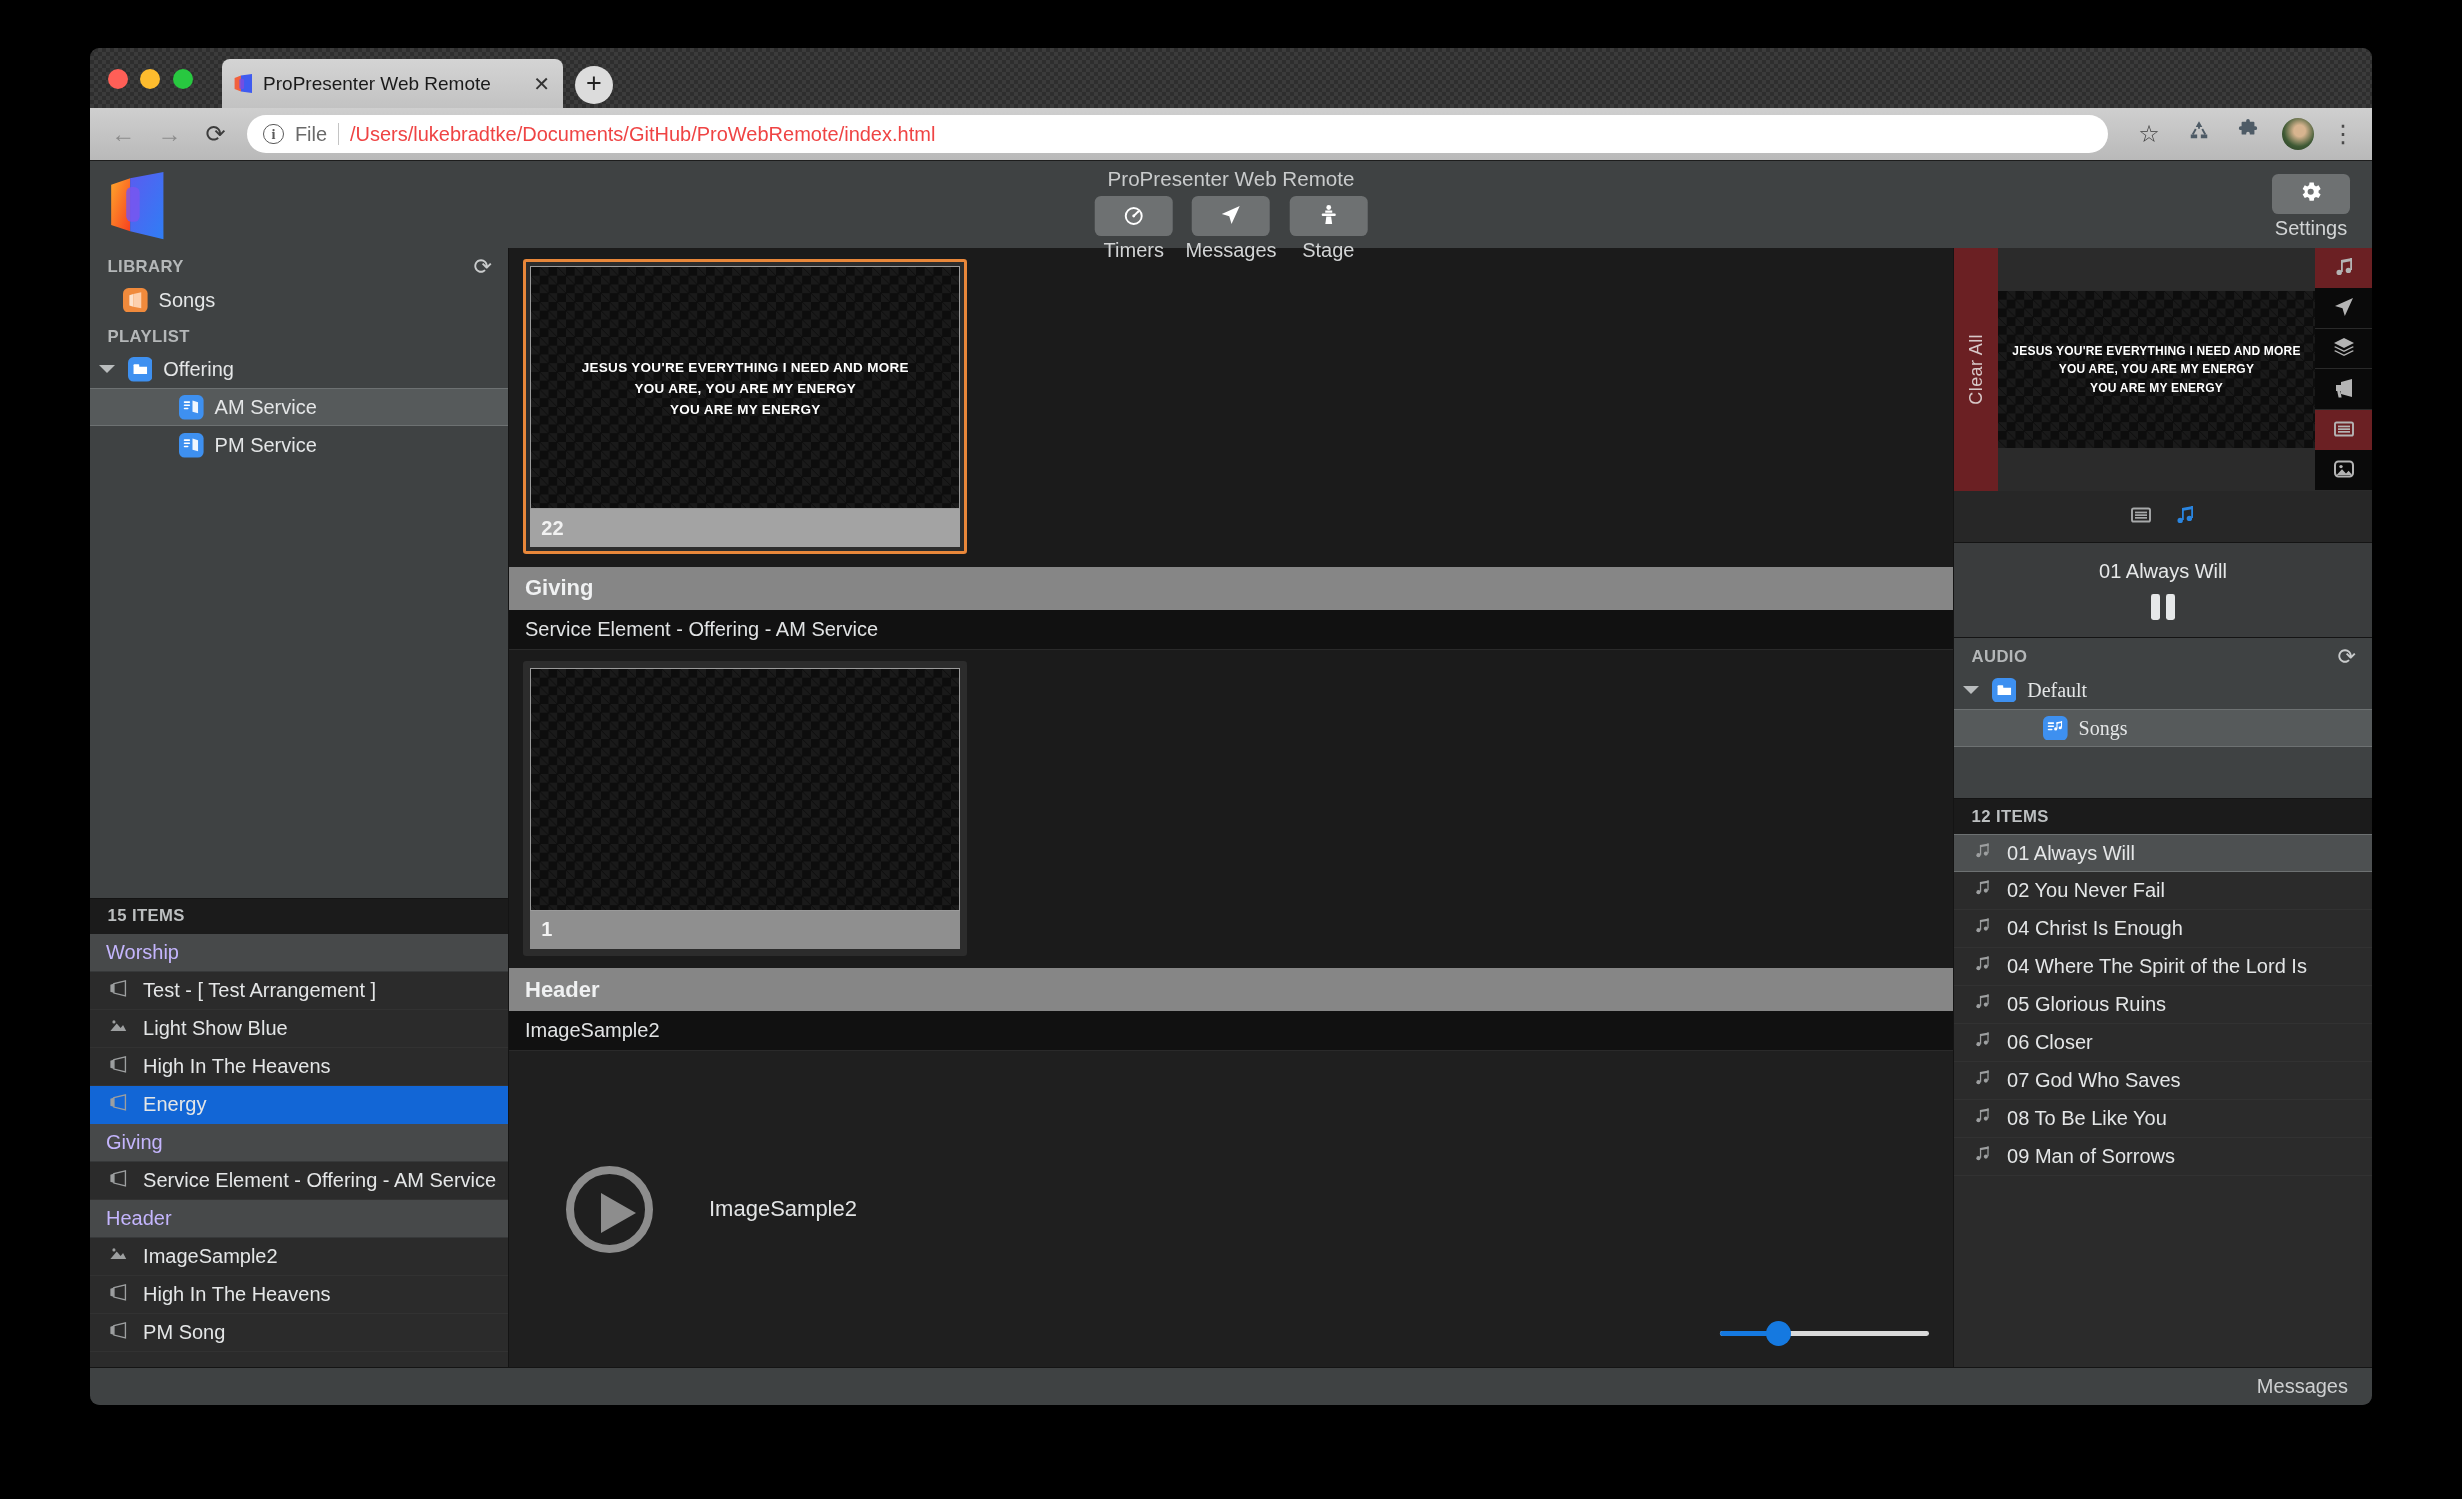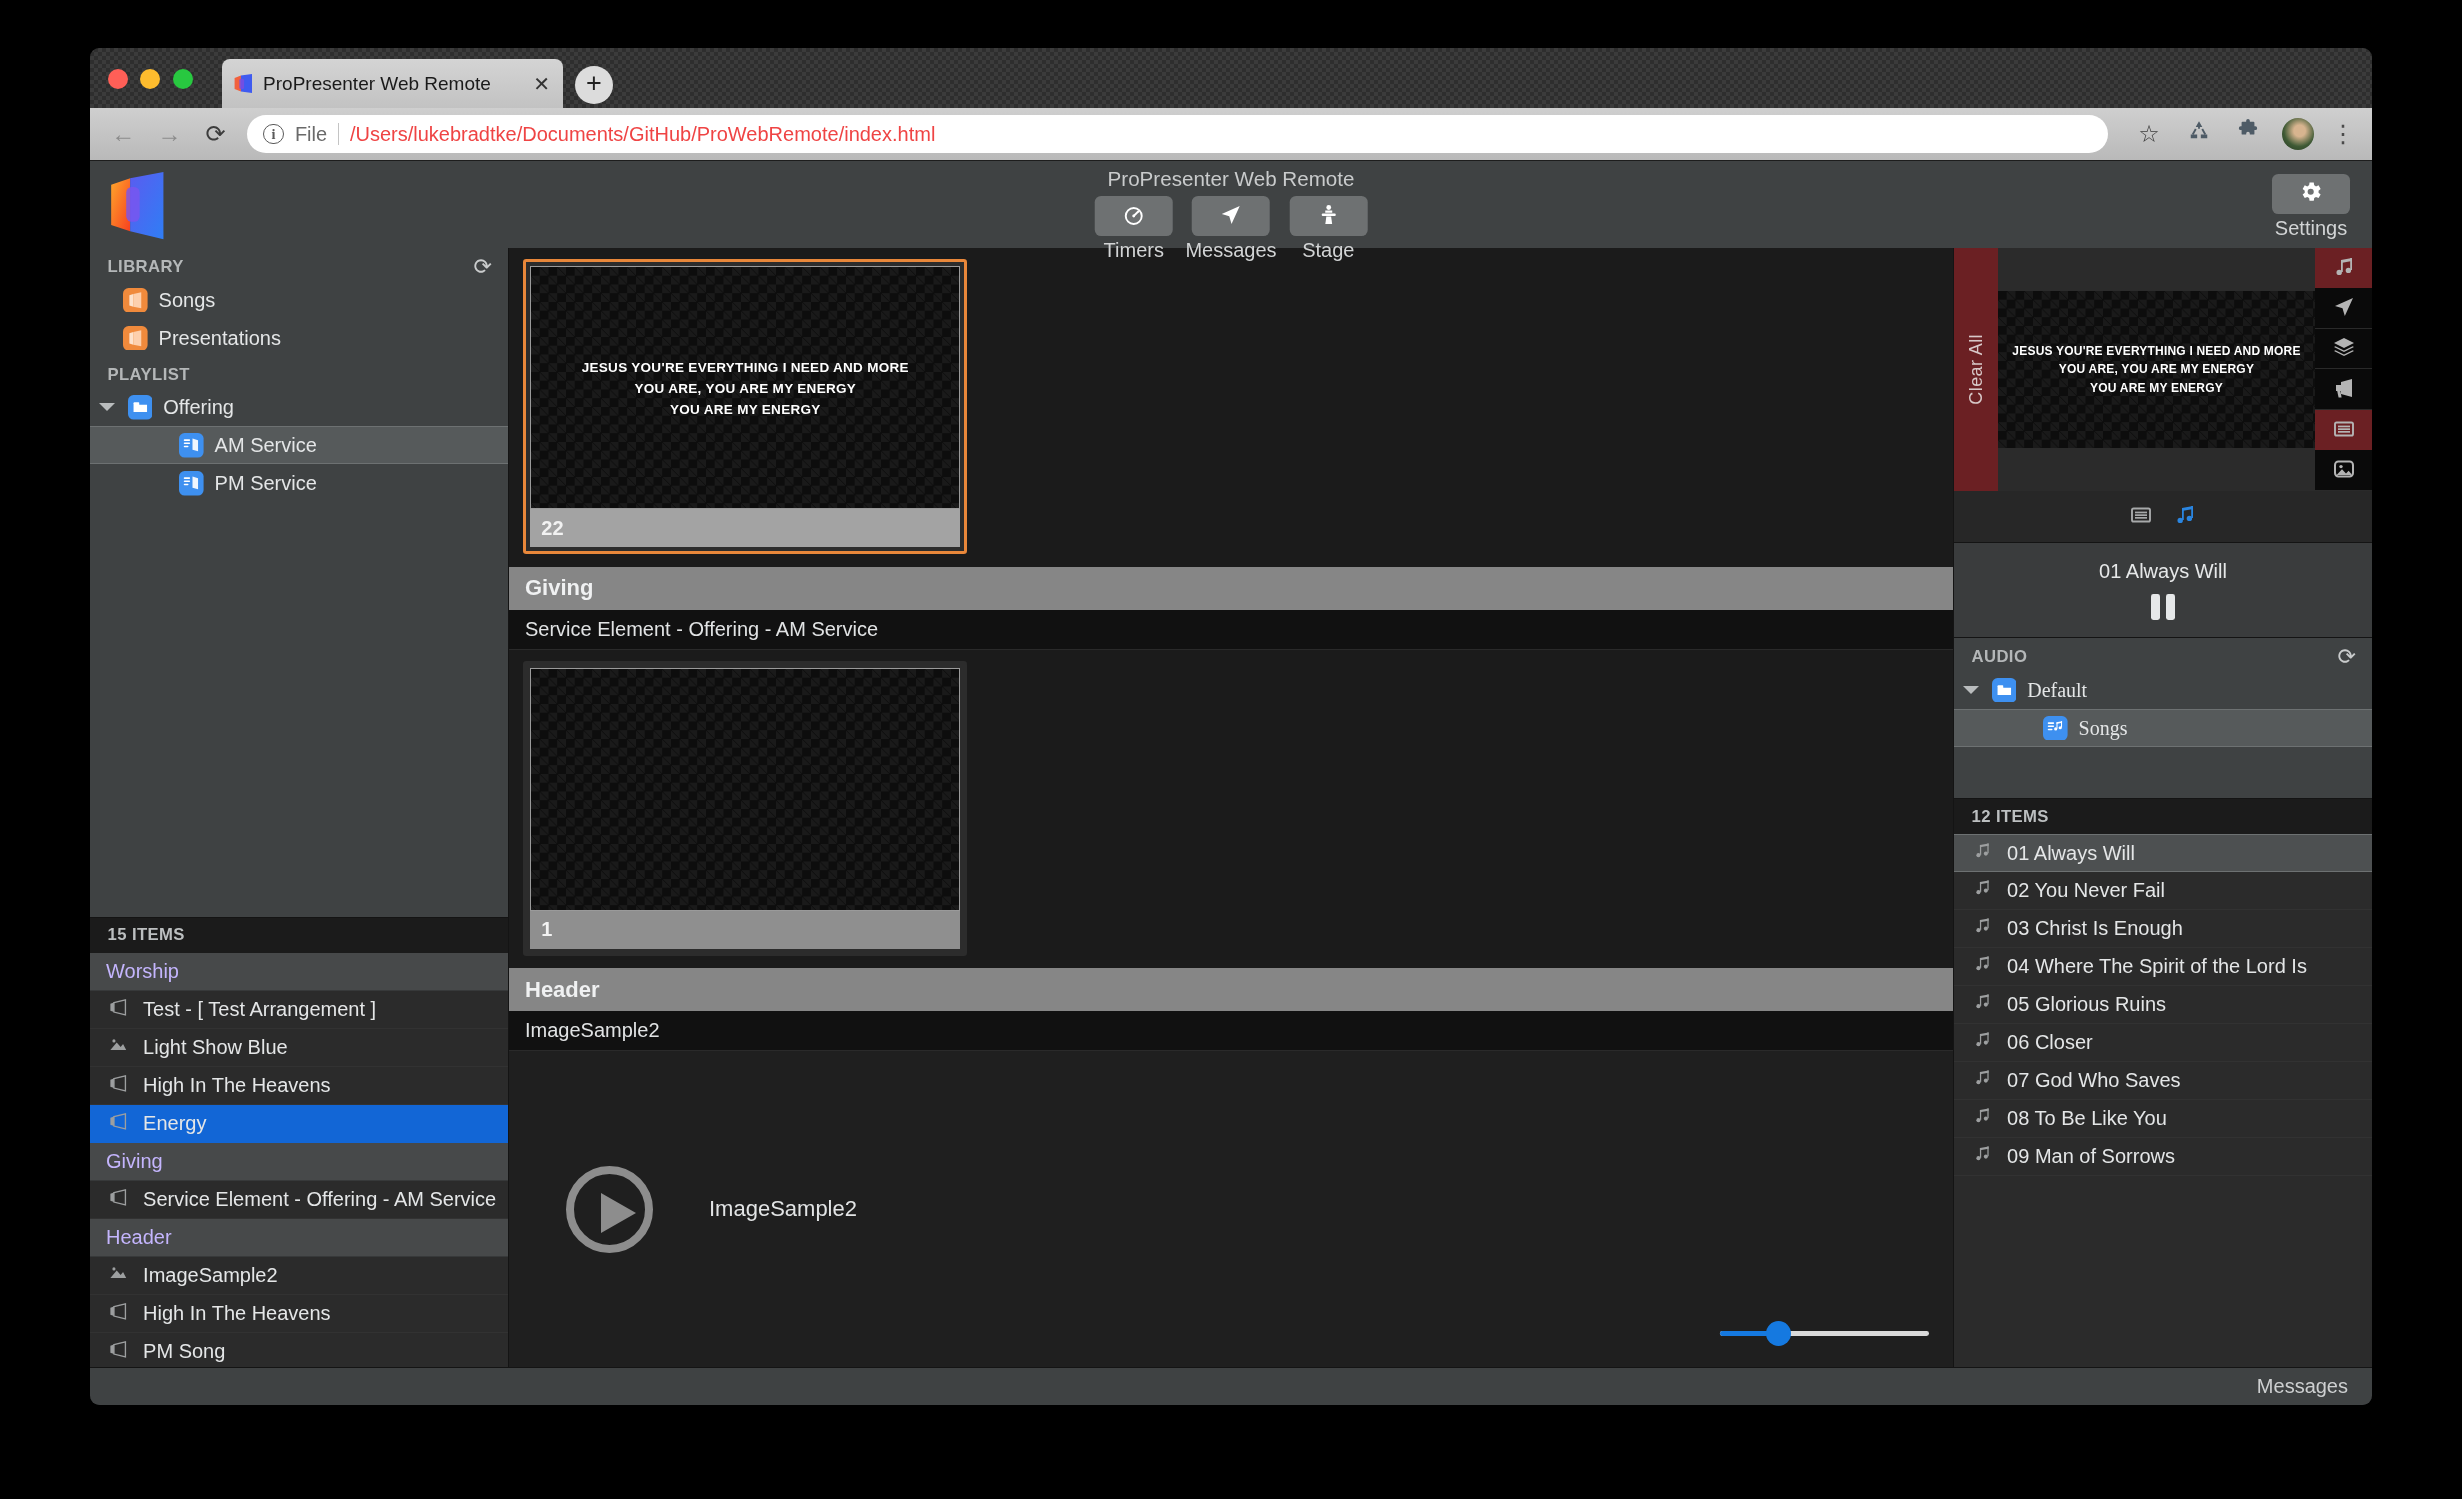--- a/index.html
+++ b/index.html
@@ -542,30 +542,20 @@
           <div class="tree-row">
             <span class="ico">
               <svg viewBox="0 0 31 31" width="24.6" height="24.6">
                 <rect width="31" height="31" rx="7" fill="#f08a3c"></rect>
                 <path d="M8 9 L13 7.5 L13 23.5 L8 22 Z" fill="#fde3cd"></path>
                 <path d="M13 7.5 L23 5.5 L23 25.5 L13 23.5 Z" fill="#fdd0ad"></path>
               </svg>
             </span>
             <span>Songs</span>
           </div>
-          <div class="tree-row">
-            <span class="ico">
-              <svg viewBox="0 0 31 31" width="24.6" height="24.6">
-                <rect width="31" height="31" rx="7" fill="#f08a3c"></rect>
-                <path d="M8 9 L13 7.5 L13 23.5 L8 22 Z" fill="#fde3cd"></path>
-                <path d="M13 7.5 L23 5.5 L23 25.5 L13 23.5 Z" fill="#fdd0ad"></path>
-              </svg>
-            </span>
-            <span>Presentations</span>
-          </div>
         </div>
 
         <div class="pane-head">
           <span class="pane-head-title">PLAYLIST</span>
         </div>
 
         <div class="tree">
           <div class="tree-row">
             <span class="twisty"></span>
             <span class="ico">
@@ -870,21 +860,21 @@
               <span>02 You Never Fail</span>
             </div>
             <div class="audio-row">
               <span class="ico"><svg viewBox="0 0 26 26" width="20.6" height="20.6" fill="#9d9fa0">
     <path d="M10 5 L21 3 L21 5.9 L10 7.9 Z"></path>
     <rect x="10" y="5" width="1.6" height="12.5"></rect>
     <rect x="19.4" y="3" width="1.6" height="12.5"></rect>
     <circle cx="8.1" cy="17.9" r="2.6"></circle>
     <circle cx="17.5" cy="15.9" r="2.6"></circle>
   </svg></span>
-              <span>03 Christ Is Enough</span>
+              <span>04 Christ Is Enough</span>
             </div>
             <div class="audio-row">
               <span class="ico"><svg viewBox="0 0 26 26" width="20.6" height="20.6" fill="#9d9fa0">
     <path d="M10 5 L21 3 L21 5.9 L10 7.9 Z"></path>
     <rect x="10" y="5" width="1.6" height="12.5"></rect>
     <rect x="19.4" y="3" width="1.6" height="12.5"></rect>
     <circle cx="8.1" cy="17.9" r="2.6"></circle>
     <circle cx="17.5" cy="15.9" r="2.6"></circle>
   </svg></span>
               <span>04 Where The Spirit of the Lord Is</span>

